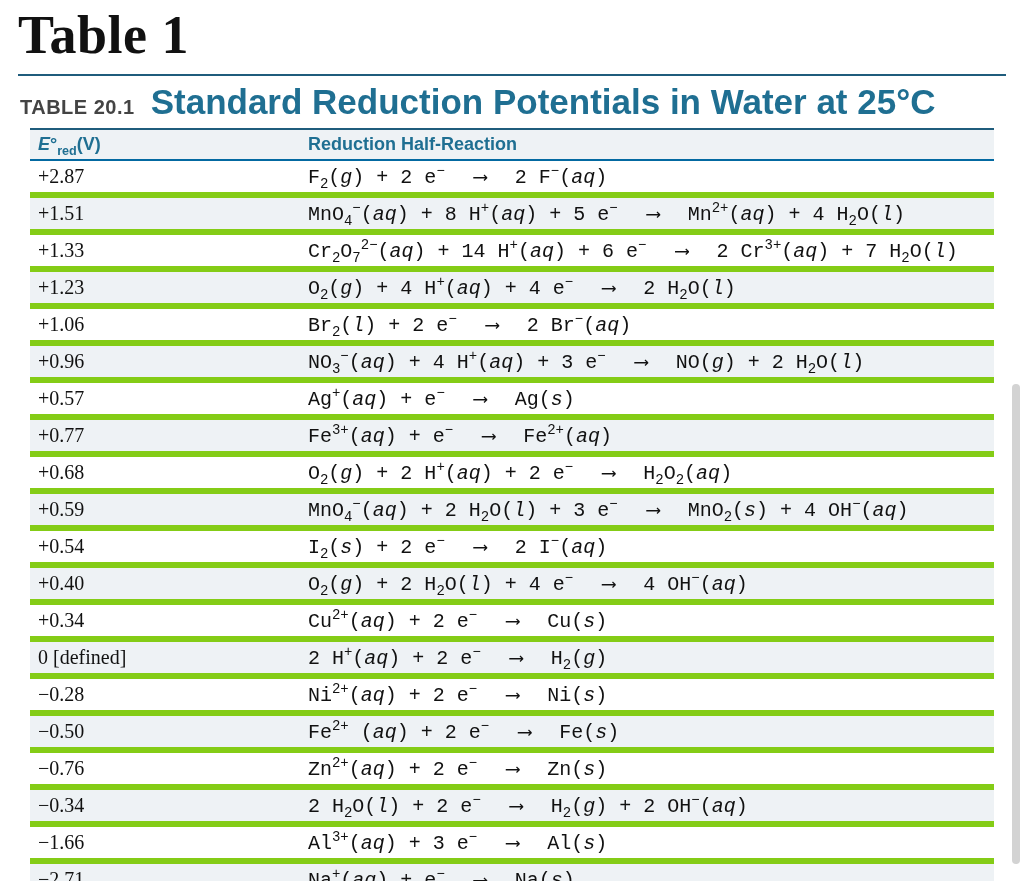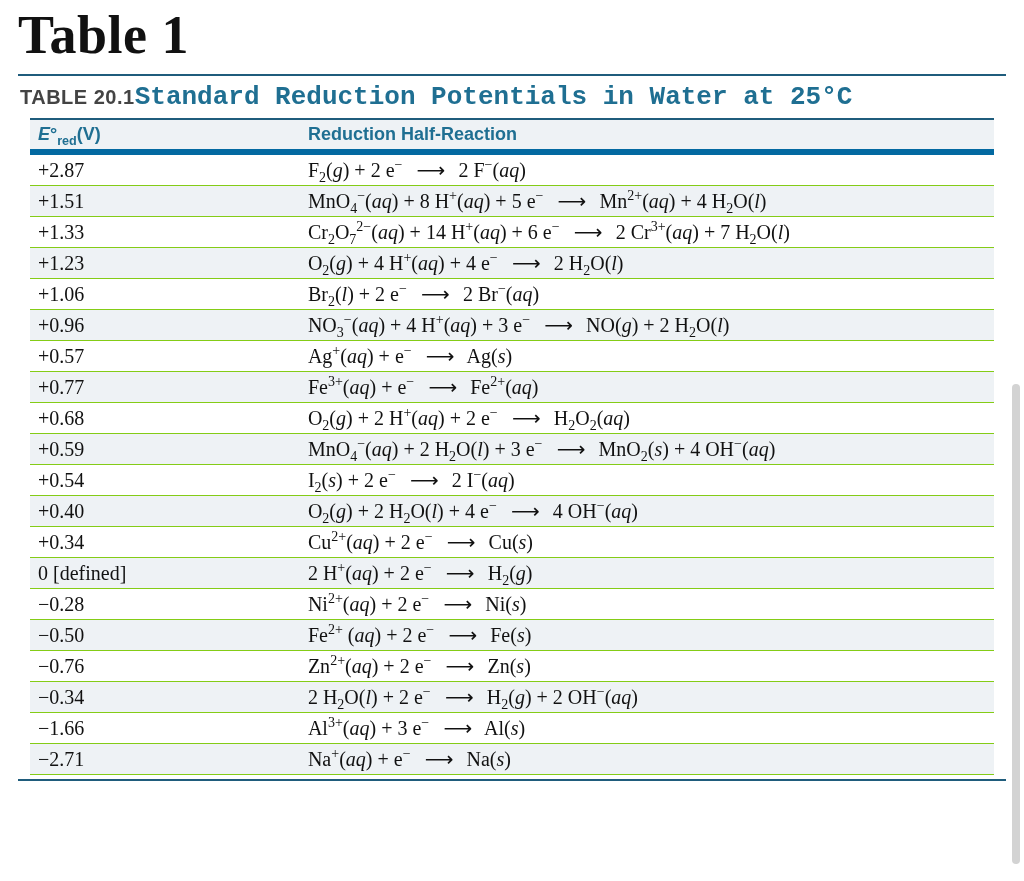--- a/index.html
+++ b/index.html
@@ -22,64 +22,65 @@
     margin: 4px 0 8px 0;
     letter-spacing: 0.5px;
   }
   .tbl-outer {
     border-top: 2px solid #1f5c7c;
     border-bottom: 2px solid #1f5c7c;
   }
   .tbl-caption-row {
     display: flex;
     align-items: baseline;
+    gap: 16px;
     padding: 6px 2px 6px 2px;
   }
   .tbl-num {
     font-family: Arial, Helvetica, sans-serif;
     font-weight: 700;
     font-size: 20px;
     color: #444;
     letter-spacing: 0.5px;
   }
   .tbl-title {
-    font-family: Liberation Mono, monospace;
-    font-weight: 700;
-    font-size: 26px;
+    font-family: Liberation Sans, sans-serif;
+    font-weight: 700;
+    font-size: 35px;
     color: #1f6f92;
   }
   .tbl-area {
     border-top: 2px solid #1f5c7c;
     margin: 0 12px 4px 12px;
   }
   table.data {
     width: 100%;
     border-collapse: collapse;
     font-size: 20px;
   }
   table.data thead th {
     text-align: left;
     font-family: Arial, Helvetica, sans-serif;
     font-weight: 700;
     font-size: 18px;
     color: #1f6f92;
     background: #eef2f5;
     padding: 4px 8px 4px 8px;
-    border-bottom: 6px solid #0369a1;
+    border-bottom: 2px solid #0369a1;
   }
   table.data tbody tr:nth-child(odd)  td { background: #ffffff; }
   table.data tbody tr:nth-child(even) td { background: #eef2f5; }
   table.data tbody td {
     padding: 3px 8px 3px 8px;
-    border-bottom: 1px solid #84cc16;
+    border-bottom: 6px solid #84cc16;
     vertical-align: middle;
     white-space: nowrap;
   }
   table.data tbody td.pcol { width: 28%; }
-  table.data tbody td.rcol { width: 72%; font-family: Liberation Serif, serif; }
+  table.data tbody td.rcol { width: 72%; font-family: Liberation Mono, monospace; }
   .arrow {
     display: inline-block;
     min-width: 46px;
     text-align: center;
     letter-spacing: -1px;
   }
   sup, sub { font-size: 0.7em; line-height: 0; }
   .scroll-indicator {
     position: absolute;
     right: 4px;

